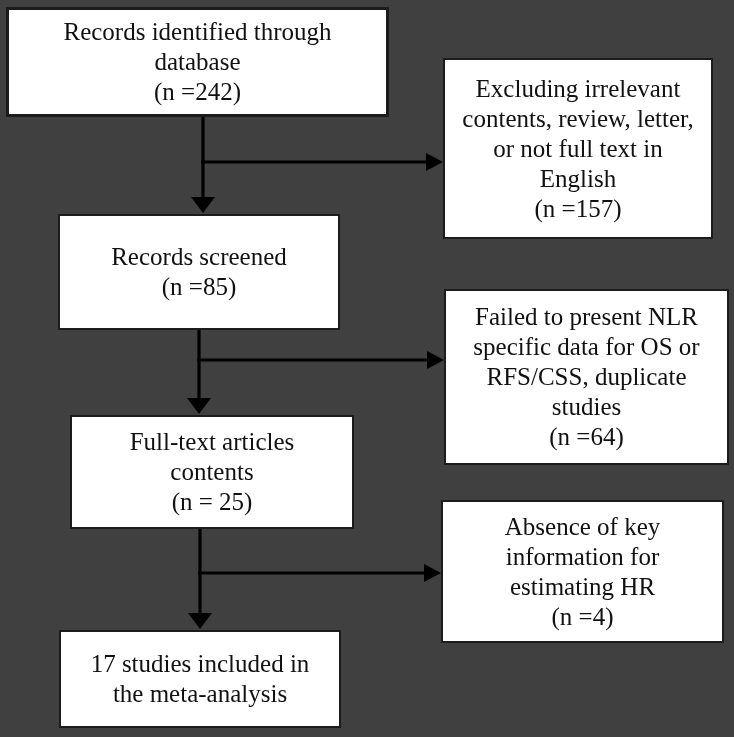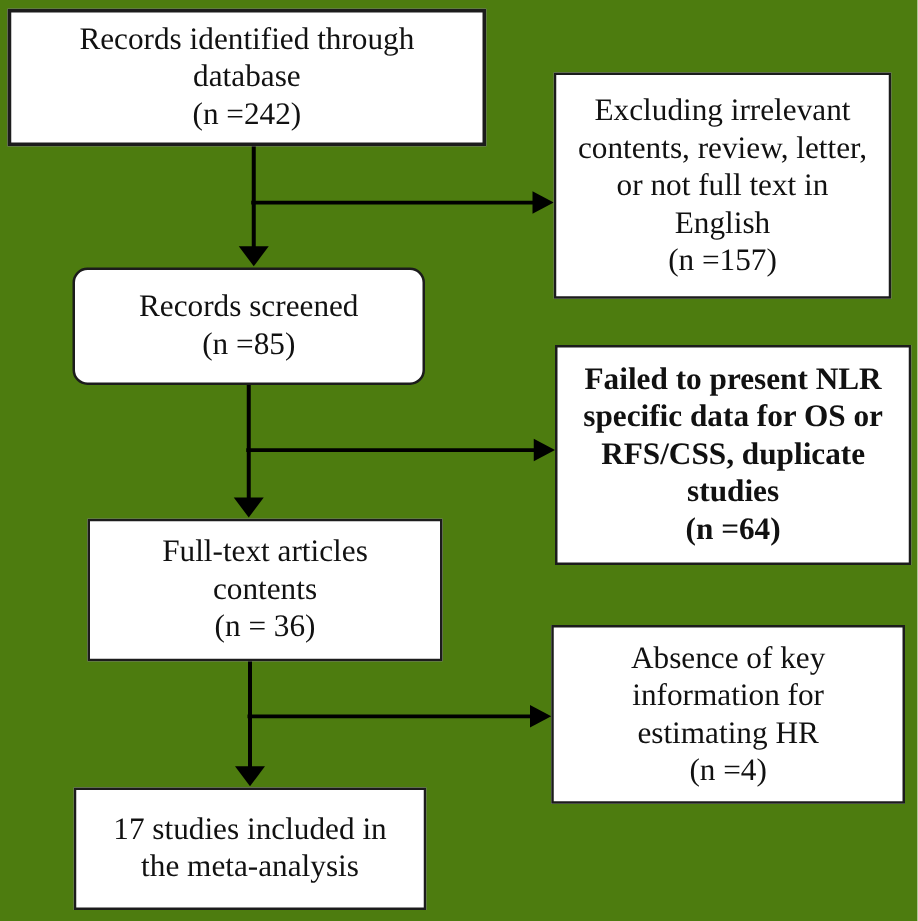--- a/index.html
+++ b/index.html
@@ -5,21 +5,21 @@
 <style>
   html, body {
     margin: 0;
     padding: 0;
     background: #ffffff;
   }
   .stage {
     position: relative;
     width: 734px;
     height: 737px;
-    background: #4d7c0f;
+    background: #404040;
     font-family: "Liberation Serif", "DejaVu Serif", serif;
     color: #111111;
     overflow: hidden;
   }
   .arrows {
     position: absolute;
     left: 0; top: 0;
     width: 734px; height: 737px;
   }
   .box {
@@ -36,27 +36,27 @@
     line-height: 30px;
   }
   .box .ln {
     display: block;
     white-space: nowrap;
   }
   .box.thick { border-width: 3px; }
 
   
   #box-identified { left: 6px;  top: 7px;   width: 383px; height: 110px; }
-  #box-screened   { left: 58px; top: 214px; width: 282px; height: 94px; border-radius: 12px;  }
+  #box-screened   { left: 58px; top: 214px; width: 282px; height: 116px;  }
   #box-fulltext   { left: 58px; top: 415px; width: 284px; height: 114px; margin-left: 12px; }
   #box-included   { left: 59px; top: 630px; width: 282px; height: 98px;  }
 
   
   #box-excl-screening   { left: 443px; top: 58px;  width: 270px; height: 181px; }
-  #box-excl-eligibility { left: 444px; top: 276px; width: 285px; height: 176px; font-weight: bold; }
+  #box-excl-eligibility { left: 444px; top: 289px; width: 285px; height: 176px; }
   #box-excl-hr          { left: 441px; top: 500px; width: 283px; height: 143px; }
 </style>
 </head>
 <body>
 
 <div class="stage">
 
   <svg class="arrows" viewBox="0 0 734 737" xmlns="http://www.w3.org/2000/svg">
 
     <g>
@@ -113,21 +113,21 @@
     <span class="ln">Failed to present NLR</span>
     <span class="ln">specific data for OS or</span>
     <span class="ln">RFS/CSS, duplicate</span>
     <span class="ln">studies</span>
     <span class="ln">(n =64)</span>
   </div>
 
   <div class="box" id="box-fulltext">
     <span class="ln">Full-text articles</span>
     <span class="ln">contents</span>
-    <span class="ln">(n = 36)</span>
+    <span class="ln">(n = 25)</span>
   </div>
 
   <div class="box" id="box-excl-hr">
     <span class="ln">Absence of key</span>
     <span class="ln">information for</span>
     <span class="ln">estimating HR</span>
     <span class="ln">(n =4)</span>
   </div>
 
   <div class="box" id="box-included">

